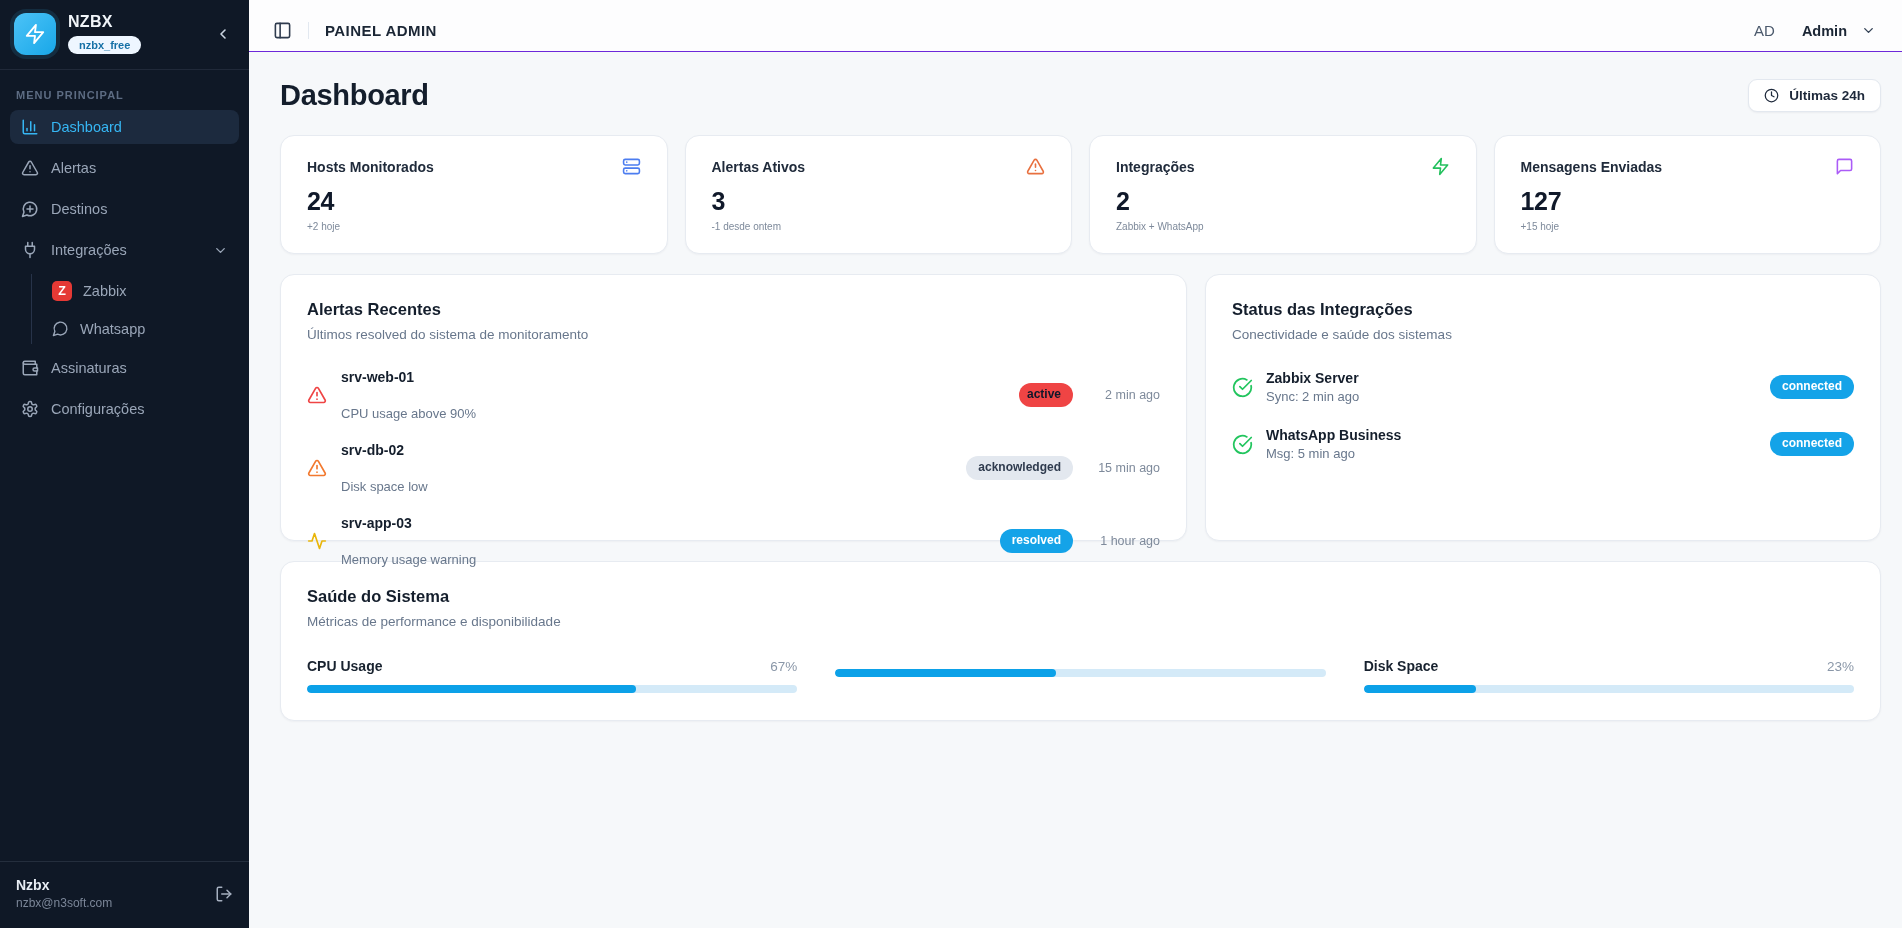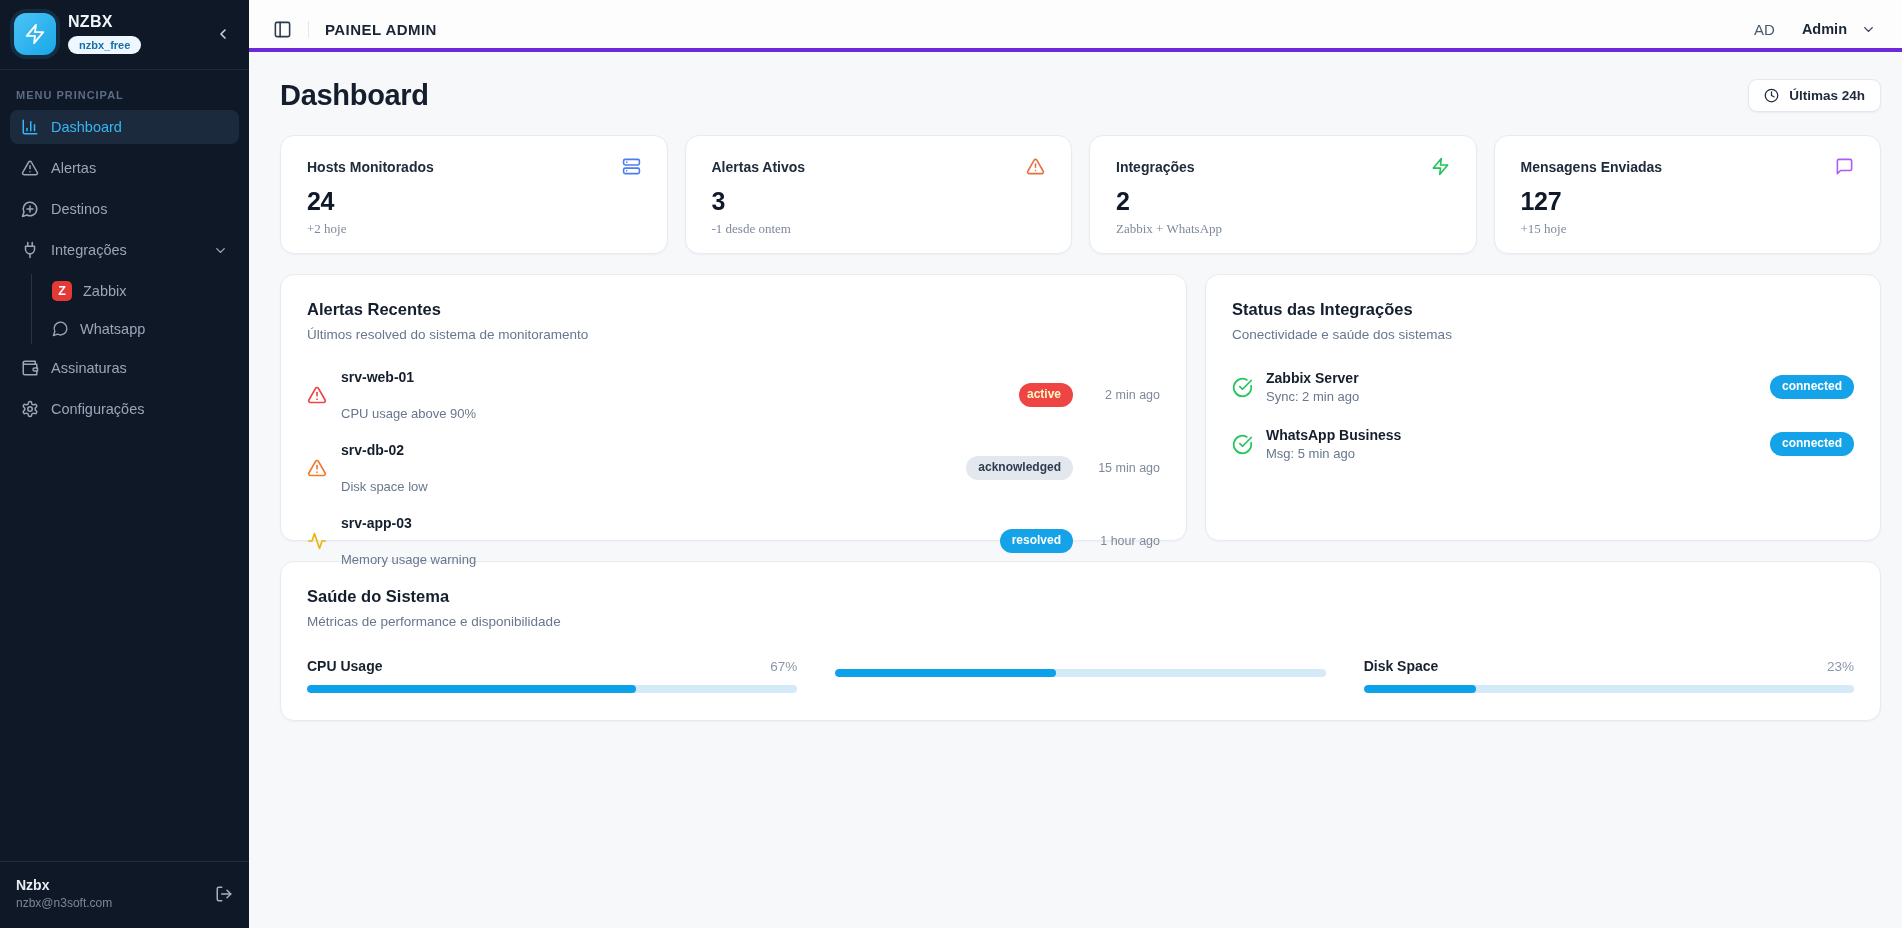--- a/index.html
+++ b/index.html
@@ -73,21 +73,21 @@
     padding:15px 16px 18px; display:flex; align-items:center;
   }
   .user-name { font-size:14px; font-weight:700; color:#e7ecf3; }
   .user-email { font-size:12px; color:#7b8698; margin-top:3px; }
   .logout-btn { margin-left:auto; color:#a6b0c0; cursor:pointer; }
   .logout-btn svg { width:18px; height:18px; }
 
   
   .main { flex:1; display:flex; flex-direction:column; min-width:0; }
   .topbar {
-    height:52px; background:#fdfdfe; border-bottom:4px solid #6d28d9;
+    height:52px; background:#fdfdfe; border-bottom:1px solid #6d28d9;
     display:flex; align-items:center; padding:10px 26px 0 20px; flex-shrink:0;
   }
   .panel-toggle { color:#2f3b4e; cursor:pointer; padding:4px; }
   .panel-toggle svg { width:19px; height:19px; }
   .topbar-divider { width:1px; height:17px; background:#e2e8f0; margin:0 16px 0 12px; }
   .topbar-title { font-size:15px; font-weight:600; letter-spacing:.45px; color:#1b2635; }
   .topbar-right { margin-left:auto; display:flex; align-items:center; gap:27px; }
   .avatar-initials { font-size:15px; font-weight:500; color:#4b596c; }
   .user-menu { display:flex; align-items:center; gap:14px; cursor:pointer; }
   .user-menu-label { font-size:14.5px; font-weight:700; color:#1b2635; }
@@ -111,39 +111,39 @@
 
   
   .stats-row { display:grid; grid-template-columns:repeat(4,1fr); gap:17px; margin-bottom:20px; }
   .stat-card { padding:21px 26px 18px; height:119px; }
   .stat-head { display:flex; align-items:center; justify-content:space-between; }
   .stat-label { font-size:14px; font-weight:600; color:#202b3b; }
   .stat-icon svg { width:19px; height:19px; }
   .ic-blue { color:#4c7df0; } .ic-orange { color:#e8703f; }
   .ic-green { color:#23c05d; } .ic-purple { color:#ab5cf7; }
   .stat-value { font-size:25px; font-weight:800; color:#10192a; margin-top:11px; letter-spacing:-.3px; }
-  .stat-sub { font-size:13px; color:#7e8a9b; margin-top:5px;font-family:Liberation Serif, serif; }
+  .stat-sub { font-size:10px; color:#7e8a9b; margin-top:5px; }
 
   
   .mid-row { display:grid; grid-template-columns:907fr 676fr; gap:18px; margin-bottom:20px; }
   .panel-card { padding:25px 26px; height:267px; }
   .panel-title { font-size:16.5px; font-weight:700; color:#141e2c; }
   .panel-sub { font-size:13.5px; color:#68778c; margin-top:8px; }
   .alert-list { margin-top:27px; display:flex; flex-direction:column; gap:21px; }
   .alert-row { display:flex; align-items:center; gap:14px; }
   .alert-row .a-icon svg { width:20px; height:20px; }
   .a-red { color:#ef4444; } .a-orange { color:#f2792f; } .a-yellow { color:#e9b60b; }
   .alert-host { font-size:14px; font-weight:700; color:#141e2c; }
   .alert-msg { font-size:13px; color:#68778c; margin-top:21px; }
   .alert-right { margin-left:auto; display:flex; align-items:center; gap:13px; }
   .badge {
     border-radius:999px; padding:4px 12px; font-size:12px; font-weight:700;
     display:inline-block; line-height:1.3;
   }
-  .badge-red { background:#ef4444; color:#fef9c3;padding-left:8px; }
+  .badge-red { background:#ef4444; color:#0f172a;padding-left:8px; }
   .badge-gray { background:#e3e8ef; color:#2f3b4e; }
   .badge-blue { background:#14a3e8; color:#fff; }
   .alert-time { font-size:12.5px; color:#7e8a9b; min-width:74px; text-align:right; }
 
   .integ-list { margin-top:28px; display:flex; flex-direction:column; gap:23px; }
   .integ-row { display:flex; align-items:center; gap:13px; }
   .integ-row .i-icon svg { width:21px; height:21px; color:#22c55e; }
   .integ-name { font-size:14px; font-weight:700; color:#141e2c; }
   .integ-detail { font-size:13px; color:#68778c; margin-top:3px; }
   .integ-row .badge { margin-left:auto; }

